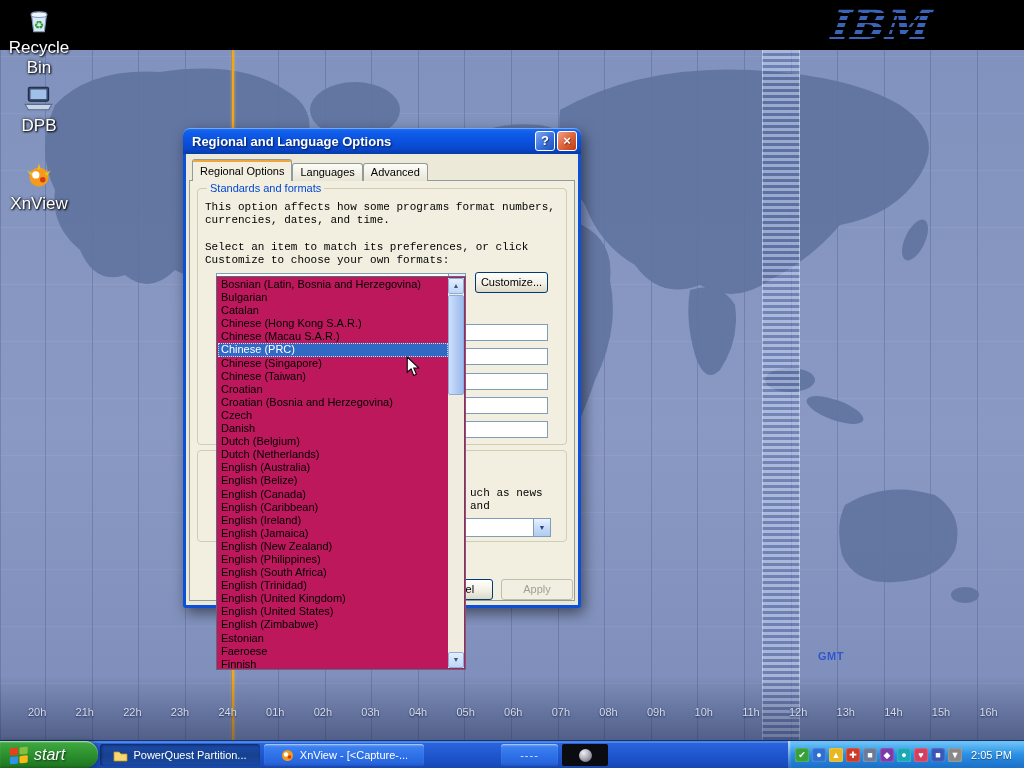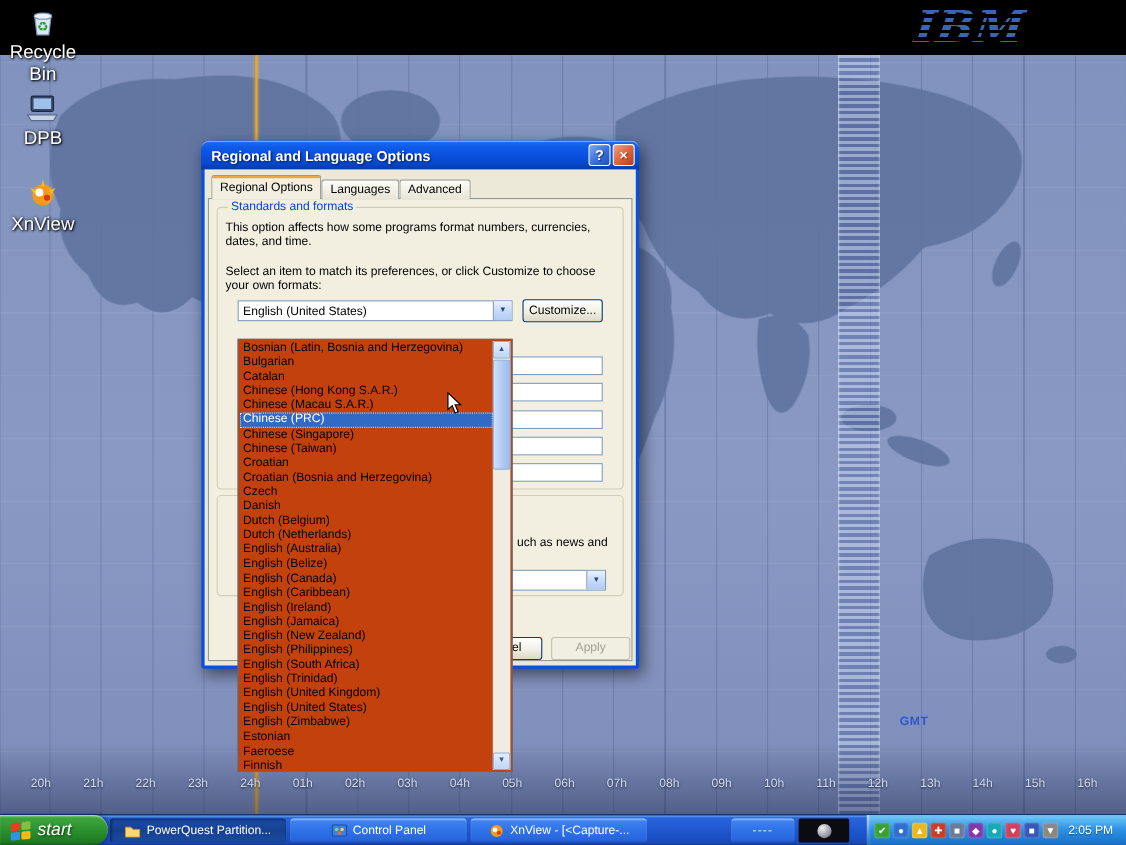--- a/index.html
+++ b/index.html
@@ -77,21 +77,21 @@
 
   .tab-panel { position: absolute; left: 6px; top: 52px; width: 386px; height: 421px;
     background: #f2efe1; border: 1px solid #919b9c; }
 
   .group-box { position: absolute; border: 1px solid #cfcdb4; border-radius: 4px; }
   #group-standards { left: 14px; top: 60px; width: 370px; height: 257px; }
   #group-location { left: 14px; top: 322px; width: 370px; height: 92px; }
   .group-label { position: absolute; top: -7px; left: 9px; background: #f2efe1; padding: 0 3px;
     color: #0046d5; font-size: 11px; }
 
-  .dlg-text { position: absolute; font-size: 11px; line-height: 13px; color: #000; }
+  .dlg-text { position: absolute; font-size: 11px; line-height: 13px; color: #000; font-family: Liberation Mono, monospace; }
   #desc1 { left: 22px; top: 73px; width: 352px; }
   #desc2 { left: 22px; top: 113px; width: 358px; }
   #loc-fragment { left: 287px; top: 359px; width: 95px; }
 
   .combo { position: absolute; background: #fff; border: 1px solid #7f9db9; display: flex;
     align-items: center; }
   .combo-text { flex: 1; padding-left: 4px; font-size: 11px; white-space: nowrap; overflow: hidden; }
   .combo-btn { width: 17px; height: 100%; border-left: 1px solid #7f9db9;
     background: linear-gradient(180deg, #e9f1fc 0%, #c8dbf8 50%, #b0ccf4 100%);
     display: flex; align-items: center; justify-content: center; font-size: 7px; color: #23457c; }
@@ -103,22 +103,22 @@
     font-size: 11px; text-align: center; line-height: 19px; color: #000; }
   #btn-customize { left: 292px; top: 144px; width: 73px; text-align: center; }
   #btn-cancel { left: 238px; top: 451px; width: 72px; }
   #btn-apply { left: 318px; top: 451px; width: 72px; border-color: #c2beac; color: #a19f92;
     background: #f1efe2; }
 
   .sample-box { position: absolute; left: 107px; width: 258px; height: 17px; background: #fff;
     border: 1px solid #7f9db9; }
 
   
-  .dropdown-list { position: absolute; left: 33px; top: 180px; width: 250px; height: 394px;
-    background: #c2410c; border: 1px solid #5a6a78; z-index: 50; }
+  .dropdown-list { position: absolute; left: 33px; top: 148px; width: 250px; height: 394px;
+    background: #be185d; border: 1px solid #5a6a78; z-index: 50; }
   .list-items { position: absolute; left: 1px; top: 1px; bottom: 1px; right: 17px; overflow: hidden; }
   .list-item { height: 13.1px; line-height: 13px; font-size: 11px; padding-left: 3px;
     white-space: nowrap; overflow: hidden; color: #000; }
   .list-item.selected { background: #316ac5; color: #fff; outline: 1px dotted rgba(255,255,255,.75);
     outline-offset: -1px; }
   .scrollbar { position: absolute; right: 1px; top: 1px; bottom: 1px; width: 16px;
     background: #f0ede0; }
   .scroll-btn { position: absolute; left: 0; width: 16px; height: 16px;
     background: linear-gradient(180deg, #e5eefb, #c0d6f6); border: 1px solid #8cacdc; border-radius: 2px;
     font-size: 7px; color: #3a5788; text-align: center; line-height: 14px; }
@@ -361,31 +361,20 @@
 
     <div class="task-button pressed">
       <span class="task-icon">
         <svg width="15" height="14" viewBox="0 0 15 14">
             <path d="M1,4 L6,4 L8,6 L14,6 L14,13 L1,13 Z" fill="#f8d870" stroke="#c8961e" stroke-width="0.8"></path>
           </svg>
       </span>
       <span>PowerQuest Partition...</span>
     </div>
 
-    <div class="task-button">
-      <span class="task-icon">
-        <svg width="15" height="14" viewBox="0 0 15 14">
-          <rect x="1" y="2" width="13" height="10" rx="1" fill="#3b82e0" stroke="#1c4c9c"></rect>
-          <circle cx="5" cy="6" r="1.6" fill="#8fd06a"></circle>
-          <circle cx="10" cy="6" r="1.6" fill="#f0d050"></circle>
-          <circle cx="7.5" cy="9.5" r="1.6" fill="#e86a4a"></circle>
-        </svg>
-      </span>
-      <span>Control Panel</span>
-    </div>
 
     <div class="task-button">
       <span class="task-icon">
         <svg width="15" height="15" viewBox="0 0 15 15">
           <circle cx="7.5" cy="7.5" r="5.5" fill="#f59a1c"></circle>
           <circle cx="6" cy="6.5" r="2.2" fill="#fff"></circle>
           <circle cx="9.5" cy="9" r="1.8" fill="#d23c14"></circle>
         </svg>
       </span>
       <span>XnView - [&lt;Capture-...</span>

